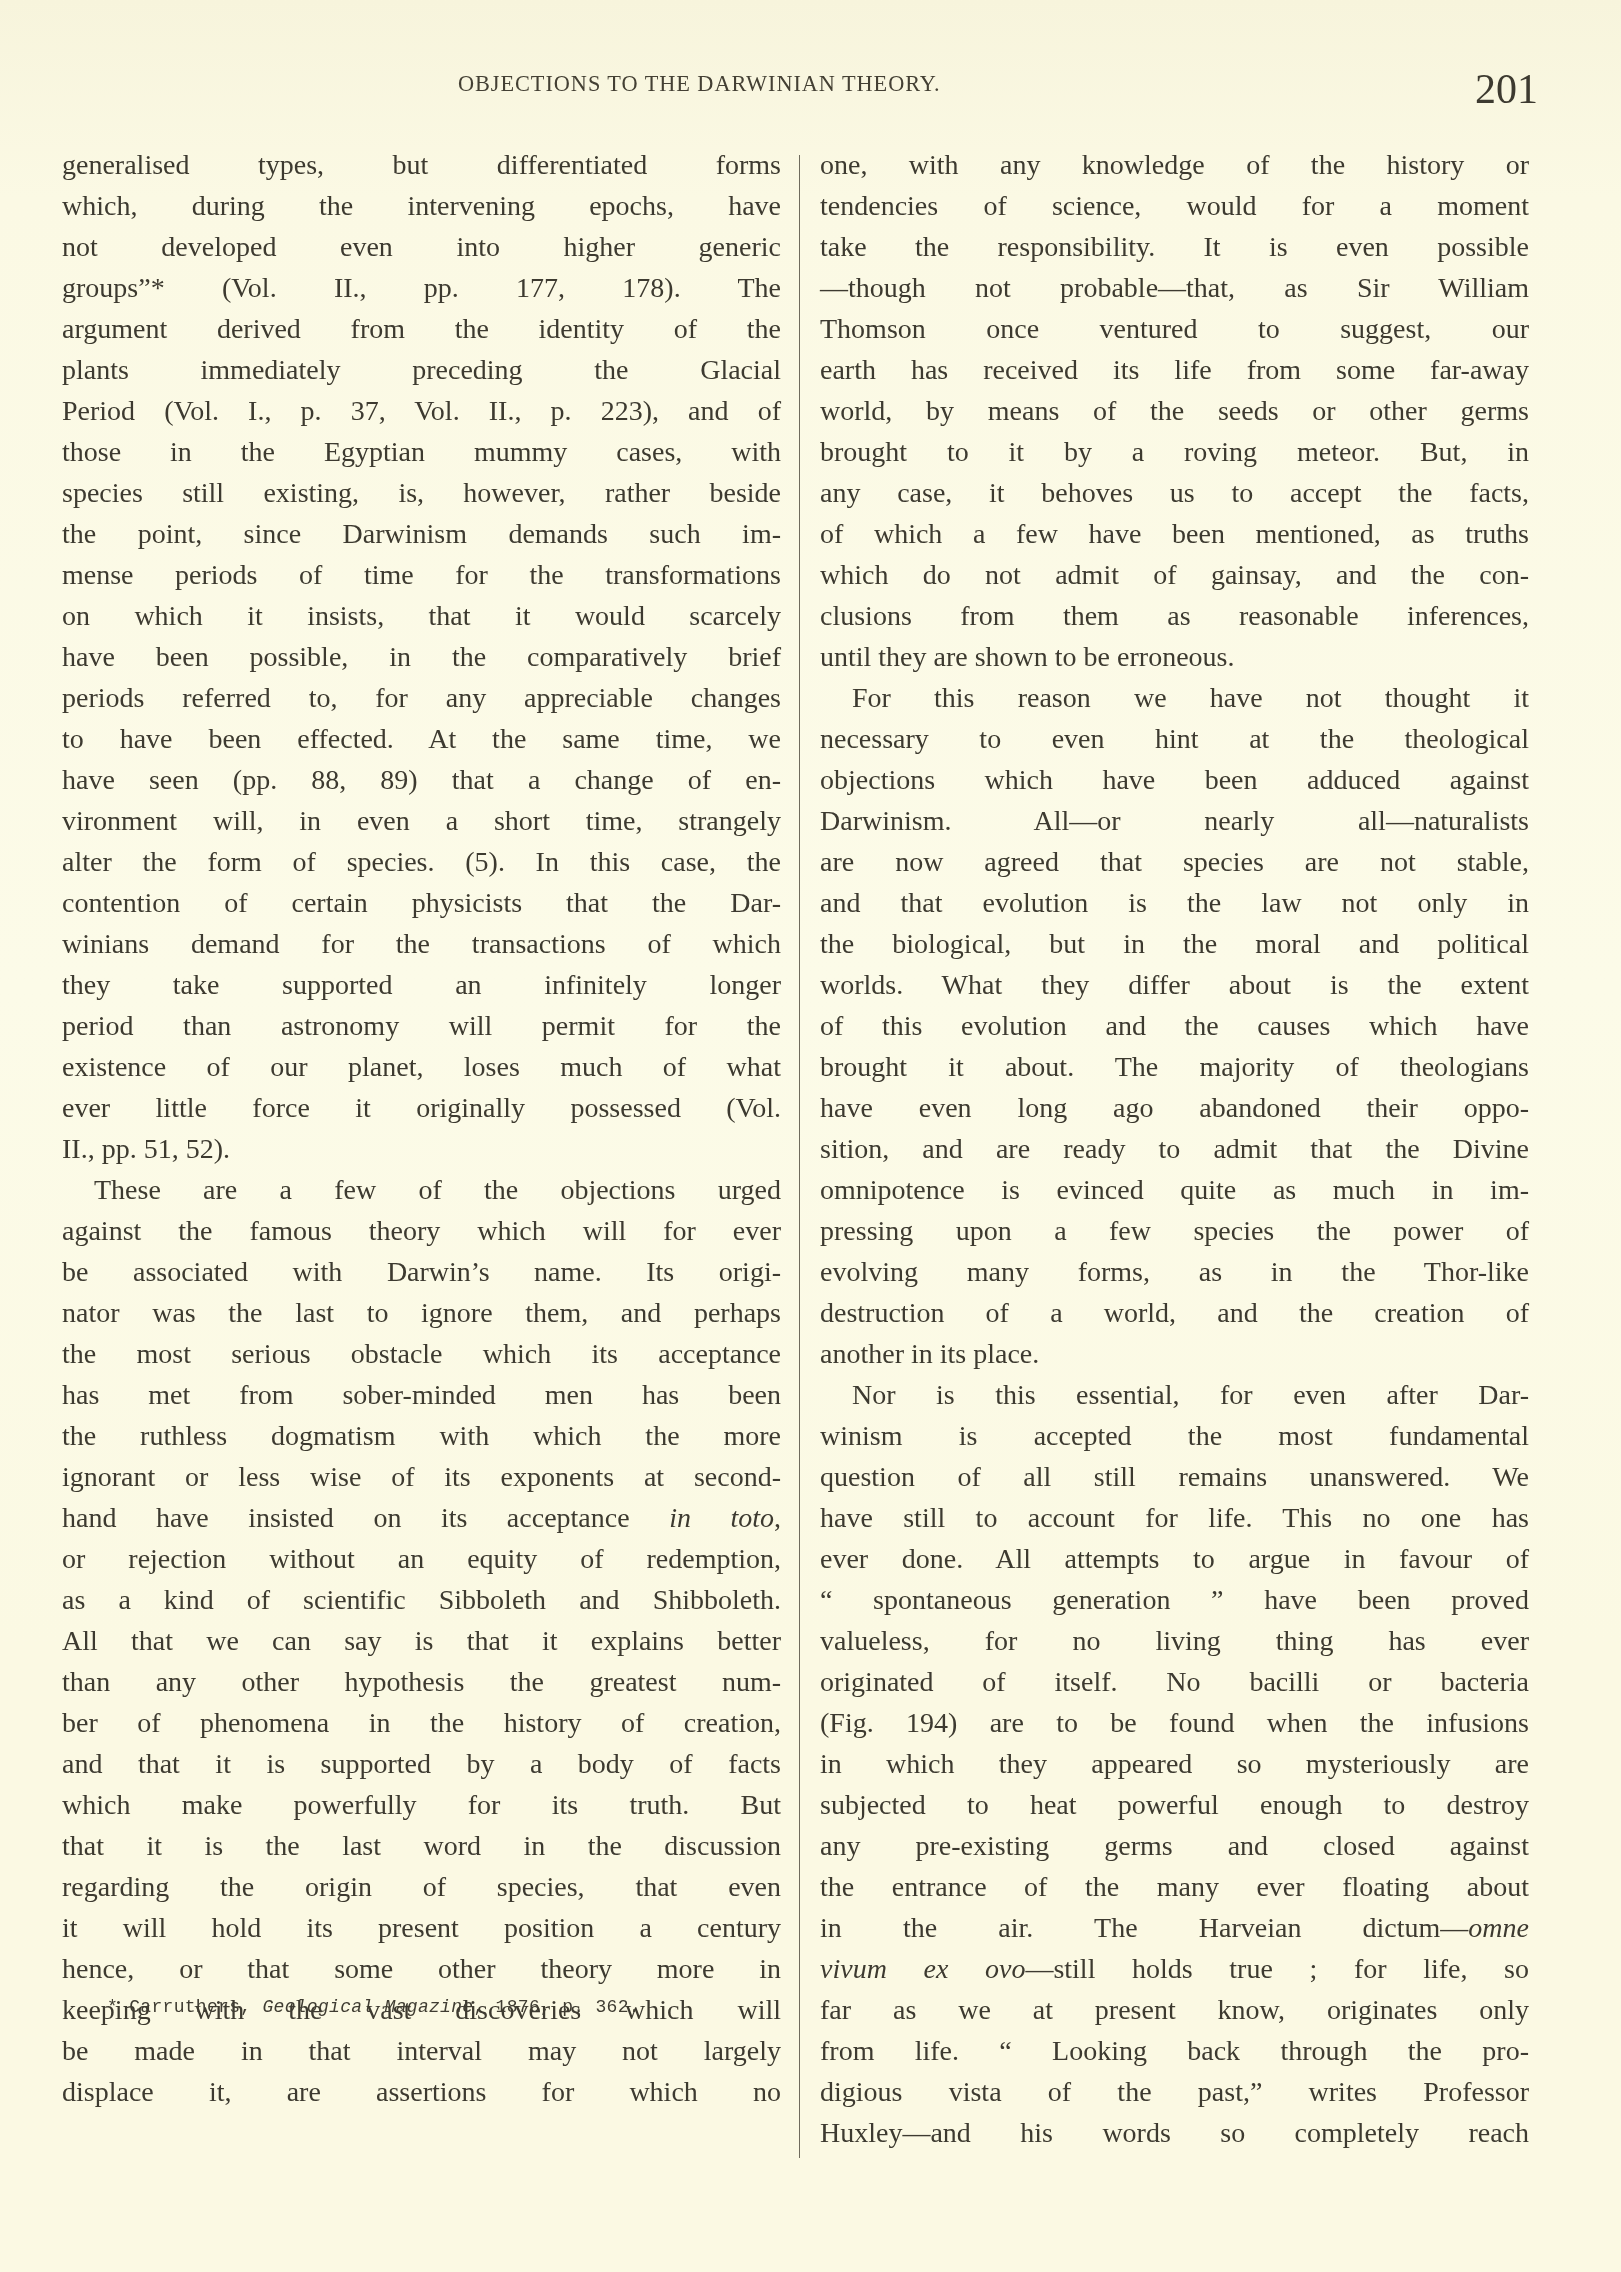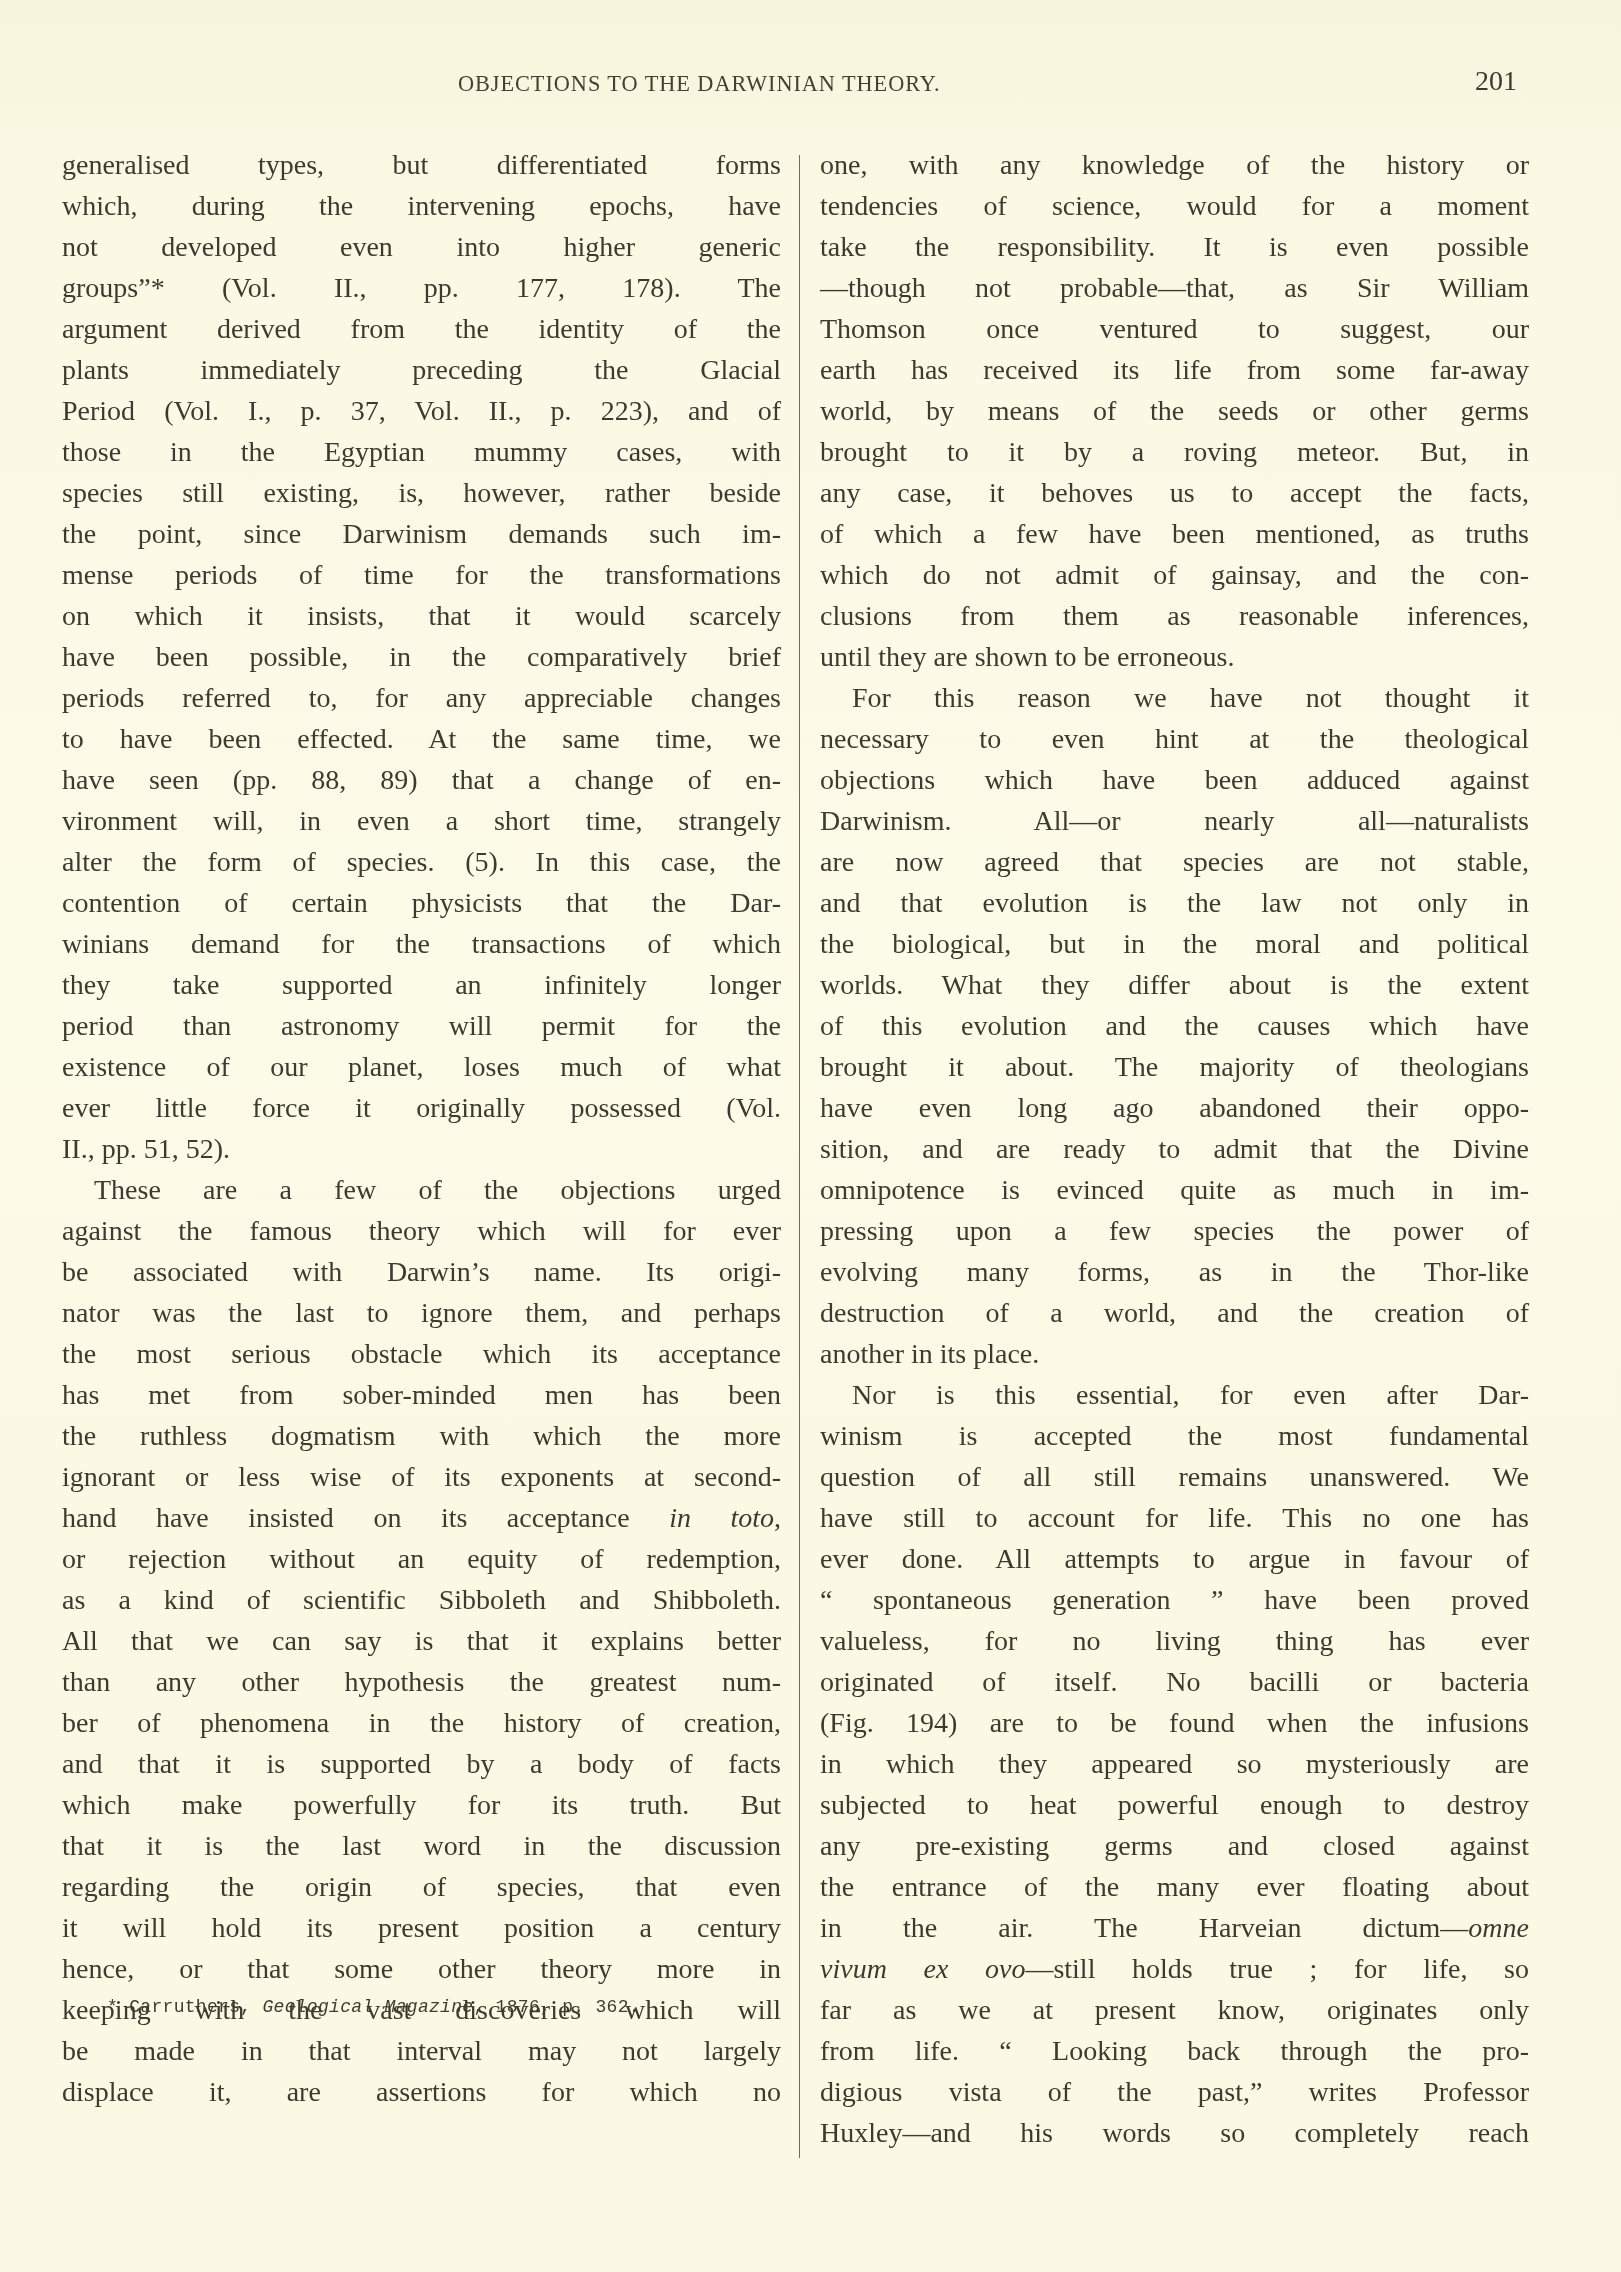--- a/index.html
+++ b/index.html
@@ -34,21 +34,21 @@
     letter-spacing: 1px;
     color: #444034;
     transform: scaleX(0.93);
     transform-origin: left center;
   }
   .page-number {
     position: absolute;
     left: 1475px;
     top: 0px;
     font-family: "Liberation Serif", "DejaVu Serif", serif;
-    font-size: 28px;
+    font-size: 42px;
     color: #3d3a30;
   }
   .column {
     position: absolute;
     top: 144px;
     width: 719px;
     font-family: "Liberation Serif", "DejaVu Serif", serif;
     font-size: 28px;
     line-height: 41px;
     text-align: justify;

